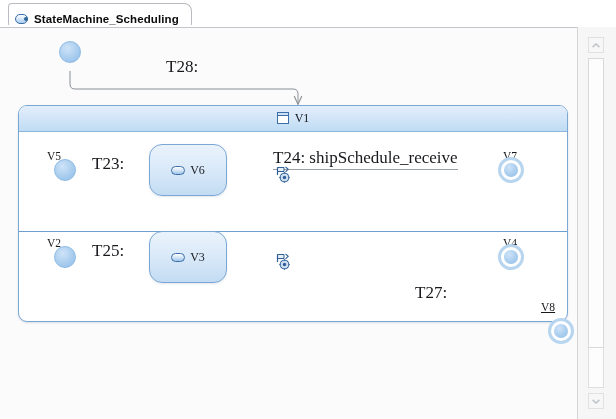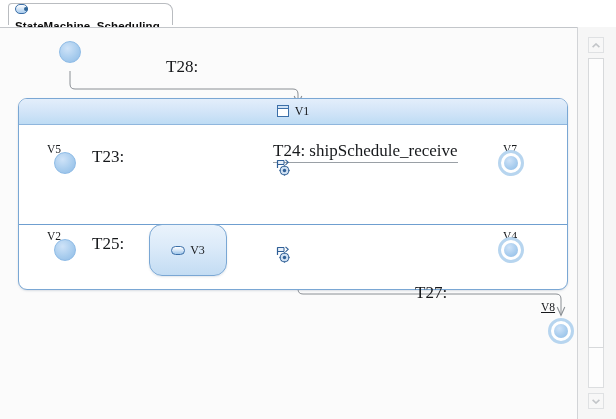--- a/index.html
+++ b/index.html
@@ -29,28 +29,27 @@
     width: 616px; height: 28px;
     background: #ffffff;
     box-sizing: border-box;
   }
   #tab-statemachine {
     position: absolute;
     left: 8px; top: 3px;
     height: 22px;
     padding: 0 12px 0 6px;
     display: flex;
-    align-items: flex-start;
+    align-items: flex-end;
     gap: 5px;
     background: #ffffff;
     border: 1px solid #b9bcc0;
     border-bottom: none;
     border-radius: 4px 8px 0 0;
     box-sizing: border-box;
-    flex-direction: column;
   }
   #tab-statemachine .tab-label {
     font-size: 11.5px;
     font-weight: bold;
     color: #0b0b0b;
     letter-spacing: .1px;
     white-space: nowrap;
   }
   .tab-icon {
     width: 14px; height: 11px;
@@ -123,22 +122,22 @@
   .sb-btn .chev {
     position: absolute;
     left: 3px; top: 5px;
     width: 8px; height: 5px;
   }
   .sb-btn .chev svg { display: block; }
 
   
   #state-v1 {
     position: absolute;
-    left: 18px; top: 70px;
-    width: 550px; height: 192px;
+    left: 18px; top: 77px;
+    width: 550px; height: 217px;
     border: 1px solid #7aa7d4;
     border-radius: 9px;
     background: #ffffff;
     box-sizing: border-box;
     box-shadow: 0 1px 2px rgba(120,140,165,.25);
   }
   #state-v1 .v1-header {
     position: absolute;
     left: 0; top: 0;
     width: 100%; height: 26px;
@@ -327,20 +326,24 @@
         <span class="v1-title">V1</span>
       </div>
 
       <div id="region-separator"></div>
 
       <div class="vertex-name" style="left:28px; top:44px;">V5</div>
       <div class="initial-state" style="left:35px; top:53px;"></div>
 
       <div class="trans-label" style="left:73px; top:48px;">T23:</div>
 
+      <div class="simple-state" style="left:130px; top:38px;">
+        <span class="state-icon"></span>
+        <span class="ss-label">V6</span>
+      </div>
 
       <div class="trans-label effect" style="left:254px; top:42px;">T24: shipSchedule_receive</div>
       <div class="effect-icon" style="left:257px; top:60px;">
         <svg width="18" height="17" viewBox="0 0 18 17" xmlns="http://www.w3.org/2000/svg">
           <path d="M1.5,1.5 L8,1.5 L8,5.5 L1.5,5.5 Z" fill="#e8f0fa" stroke="#2f5f96" stroke-width="1"></path>
           <path d="M1.5,1.5 L1.5,9" stroke="#2f5f96" stroke-width="1.2"></path>
           <path d="M9.5,0.8 L12.2,3.3 L9.5,5.8" fill="none" stroke="#2f5f96" stroke-width="1.1"></path>
           <circle cx="8.5" cy="11.5" r="4.4" fill="#cfe0f2" stroke="#2f5f96" stroke-width="1"></circle>
           <circle cx="8.5" cy="11.5" r="1.7" fill="#2f5f96"></circle>
           <g stroke="#2f5f96" stroke-width="1.1">

